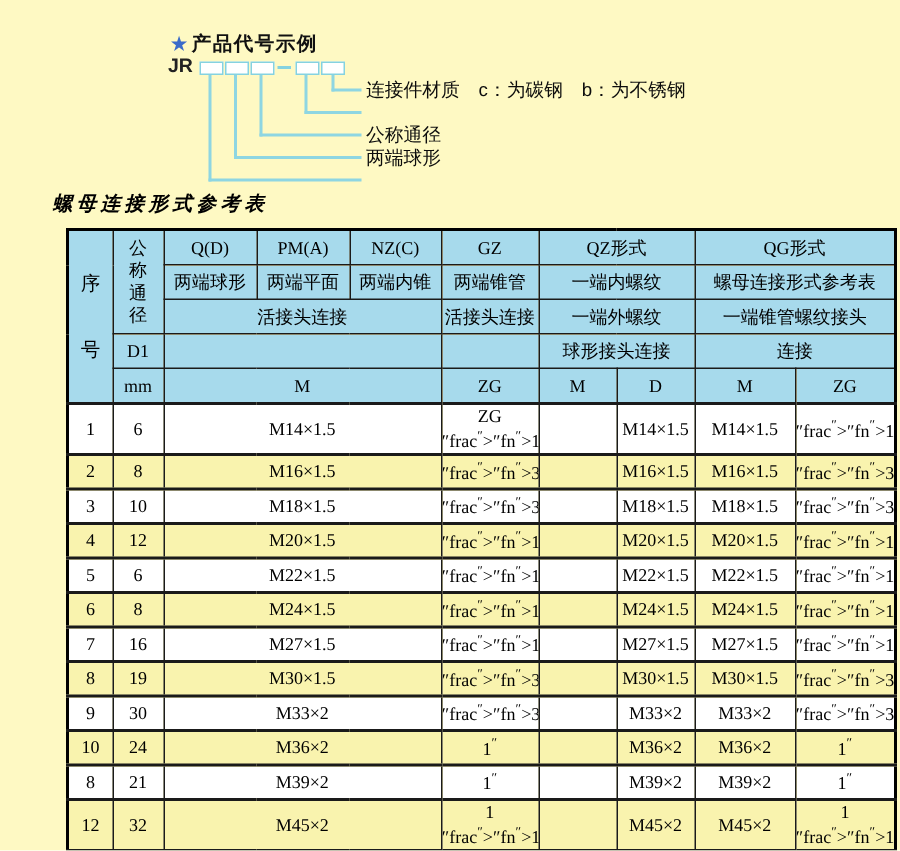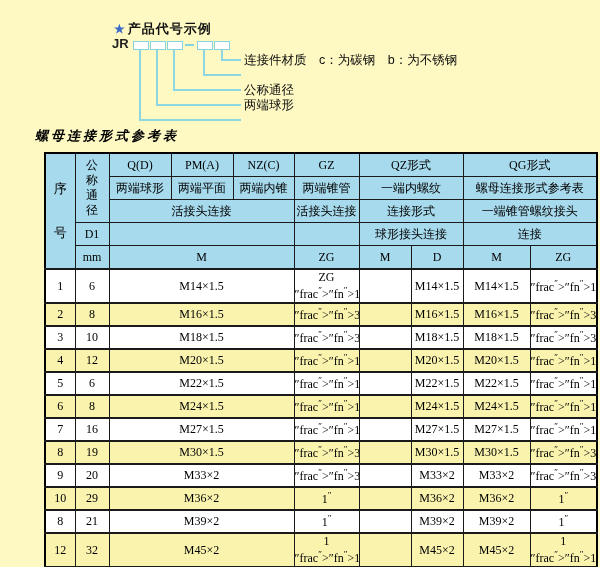--- a/index.html
+++ b/index.html
@@ -102,21 +102,21 @@
         <td>两端球形</td>
         <td>两端平面</td>
         <td>两端内锥</td>
         <td>两端锥管</td>
         <td colspan="2">一端内螺纹</td>
         <td colspan="2">螺母连接形式参考表</td>
       </tr>
       <tr>
         <td colspan="3">活接头连接</td>
         <td>活接头连接</td>
-        <td colspan="2">连接形式</td>
+        <td colspan="2">一端外螺纹</td>
         <td colspan="2">一端锥管螺纹接头</td>
       </tr>
       <tr>
         <td>D1</td>
         <td colspan="3"></td>
         <td></td>
         <td colspan="2">球形接头连接</td>
         <td colspan="2">连接</td>
       </tr>
       <tr>
@@ -205,31 +205,31 @@
           <td>19</td>
           <td colspan="3">M30×1.5</td>
           <td><span class="&lt;span">″</span>frac<span class="inch">″</span>&gt;<span class="&lt;span">″</span>fn<span class="inch">″</span>&gt;3fd&gt;4</td>
           <td></td>
           <td>M30×1.5</td>
           <td>M30×1.5</td>
           <td><span class="&lt;span">″</span>frac<span class="inch">″</span>&gt;<span class="&lt;span">″</span>fn<span class="inch">″</span>&gt;3<span class="&lt;span">″</span>fd&gt;4</td>
         </tr>
         <tr>
           <td>9</td>
-          <td>20</td>
+          <td>30</td>
           <td colspan="3">M33×2</td>
           <td><span class="&lt;span">″</span>frac<span class="inch">″</span>&gt;<span class="&lt;span">″</span>fn<span class="inch">″</span>&gt;3fd&gt;4</td>
           <td></td>
           <td>M33×2</td>
           <td>M33×2</td>
           <td><span class="&lt;span">″</span>frac<span class="inch">″</span>&gt;<span class="&lt;span">″</span>fn<span class="inch">″</span>&gt;3<span class="&lt;span">″</span>fd&gt;4</td>
         </tr>
         <tr class="alt">
           <td>10</td>
-          <td>29</td>
+          <td>24</td>
           <td colspan="3">M36×2</td>
           <td>1<span class="inch">″</span></td>
           <td></td>
           <td>M36×2</td>
           <td>M36×2</td>
           <td>1<span class="inch">″</span></td>
         </tr>
         <tr>
           <td>8</td>
           <td>21</td>

